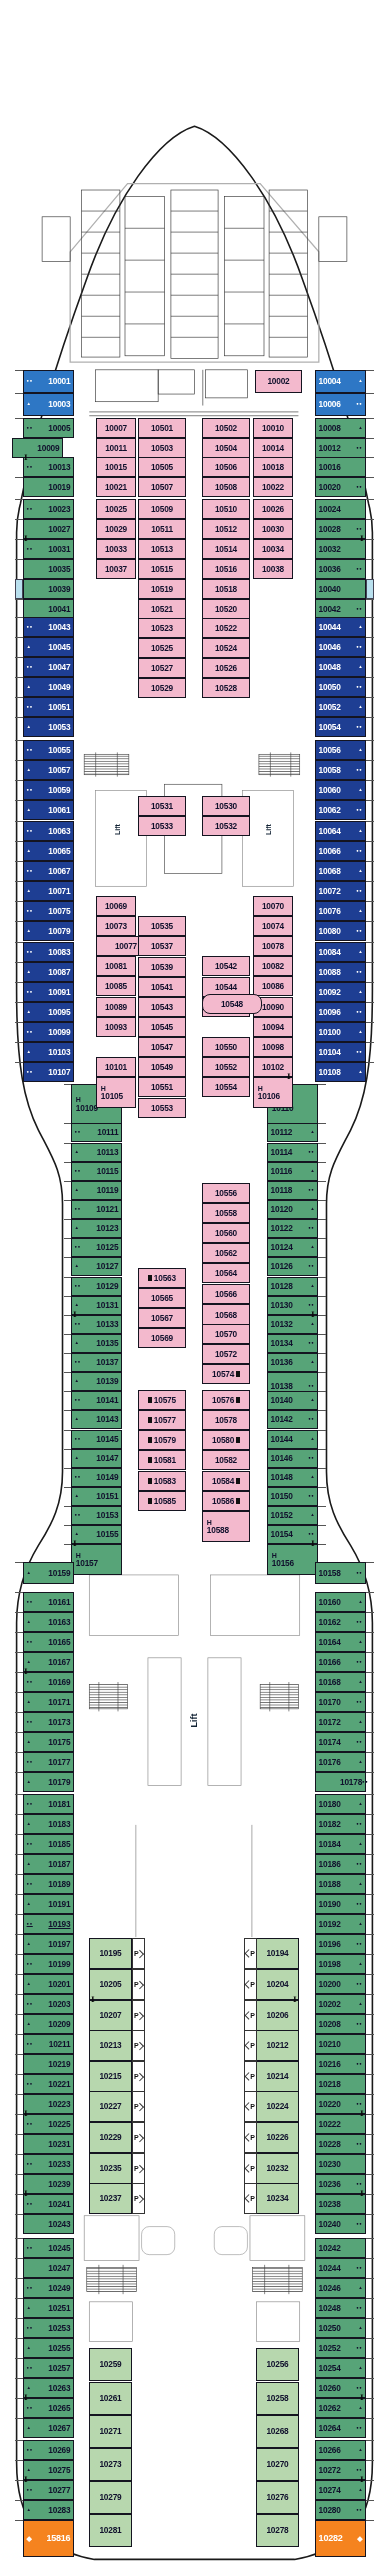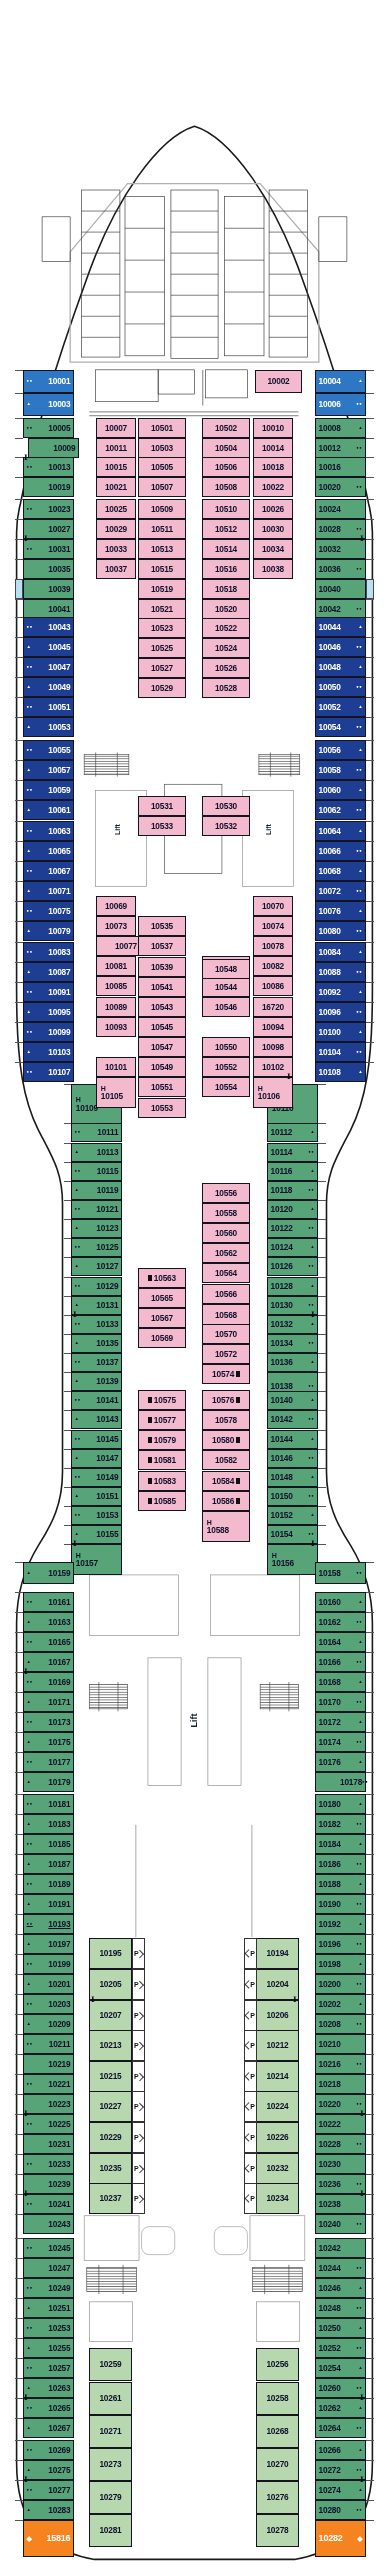--- a/index.html
+++ b/index.html
@@ -148,21 +148,21 @@
       <div class="cabin c-blue side-r" style="left: 315px; top: 393px; width: 51px; height: 23px;">
         <span class="num">10006</span>
         <span class="mk mk-d">●●</span>
       </div>
       <div class="tick" style="left: 366px; top: 393px; width: 7.7px;"></div>
       <div class="cabin c-green side-l" style="left: 23px; top: 418px; width: 51px; height: 20px;">
         <span class="mk mk-d">●●</span>
         <span class="num">10005</span>
       </div>
       <div class="tick" style="left: 15.3px; top: 418px; width: 7.7px;"></div>
-      <div class="cabin c-green side-l" style="left: 28px; top: 438px; width: 51px; height: 20px;">
+      <div class="cabin c-green side-l" style="left: 12px; top: 438px; width: 51px; height: 20px;">
         <span></span>
         <span class="num">10009</span>
       </div>
       <div class="tick" style="left: 15.3px; top: 438px; width: 7.7px;"></div>
       <div class="conn" style="left: 24px; top: 454px;">I</div>
       <div class="cabin c-green side-l" style="left: 23px; top: 457px; width: 51px; height: 20px;">
         <span class="mk mk-d">●●</span>
         <span class="num">10013</span>
       </div>
       <div class="tick" style="left: 15.3px; top: 457px; width: 7.7px;"></div>
@@ -1402,21 +1402,21 @@
       <div class="cabin c-pink side-c" style="left: 253px; top: 936px; width: 40px; height: 20px; align-items: center;">
         <span class="num">10078</span>
       </div>
       <div class="cabin c-pink side-c" style="left: 253px; top: 956px; width: 40px; height: 20px;">
         <span class="num">10082</span>
       </div>
       <div class="cabin c-pink side-c" style="left: 253px; top: 976px; width: 40px; height: 20px;">
         <span class="num">10086</span>
       </div>
       <div class="cabin c-pink side-c" style="left: 253px; top: 997px; width: 40px; height: 20px;">
-        <span class="num">16720</span>
+        <span class="num">10090</span>
       </div>
       <div class="cabin c-pink side-c" style="left: 253px; top: 1017px; width: 40px; height: 20px;">
         <span class="num">10094</span>
       </div>
       <div class="cabin c-pink side-c" style="left: 253px; top: 1037px; width: 40px; height: 20px;">
         <span class="num">10098</span>
       </div>
       <div class="cabin c-pink side-c" style="left: 253px; top: 1057px; width: 40px; height: 20px;">
         <span class="num">10102</span>
       </div>
@@ -1457,21 +1457,21 @@
       </div>
       <div class="cabin c-pink side-c" style="left: 202px; top: 956px; width: 48px; height: 20px;">
         <span class="num">10542</span>
       </div>
       <div class="cabin c-pink side-c" style="left: 202px; top: 977px; width: 48px; height: 20px;">
         <span class="num">10544</span>
       </div>
       <div class="cabin c-pink side-c" style="left: 202px; top: 997px; width: 48px; height: 20px;">
         <span class="num">10546</span>
       </div>
-      <div class="cabin c-pink side-c" style="left: 202px; top: 959px; width: 48px; height: 20px;">
+      <div class="cabin c-pink side-c" style="left: 202px; top: 994px; width: 60px; height: 20px; border-radius: 8px;">
         <span class="num">10548</span>
       </div>
       <div class="cabin c-pink side-c" style="left: 202px; top: 1037px; width: 48px; height: 20px;">
         <span class="num">10550</span>
       </div>
       <div class="cabin c-pink side-c" style="left: 202px; top: 1057px; width: 48px; height: 20px;">
         <span class="num">10552</span>
       </div>
       <div class="cabin c-pink side-c" style="left: 202px; top: 1077px; width: 48px; height: 20px;">
         <span class="num">10554</span>

